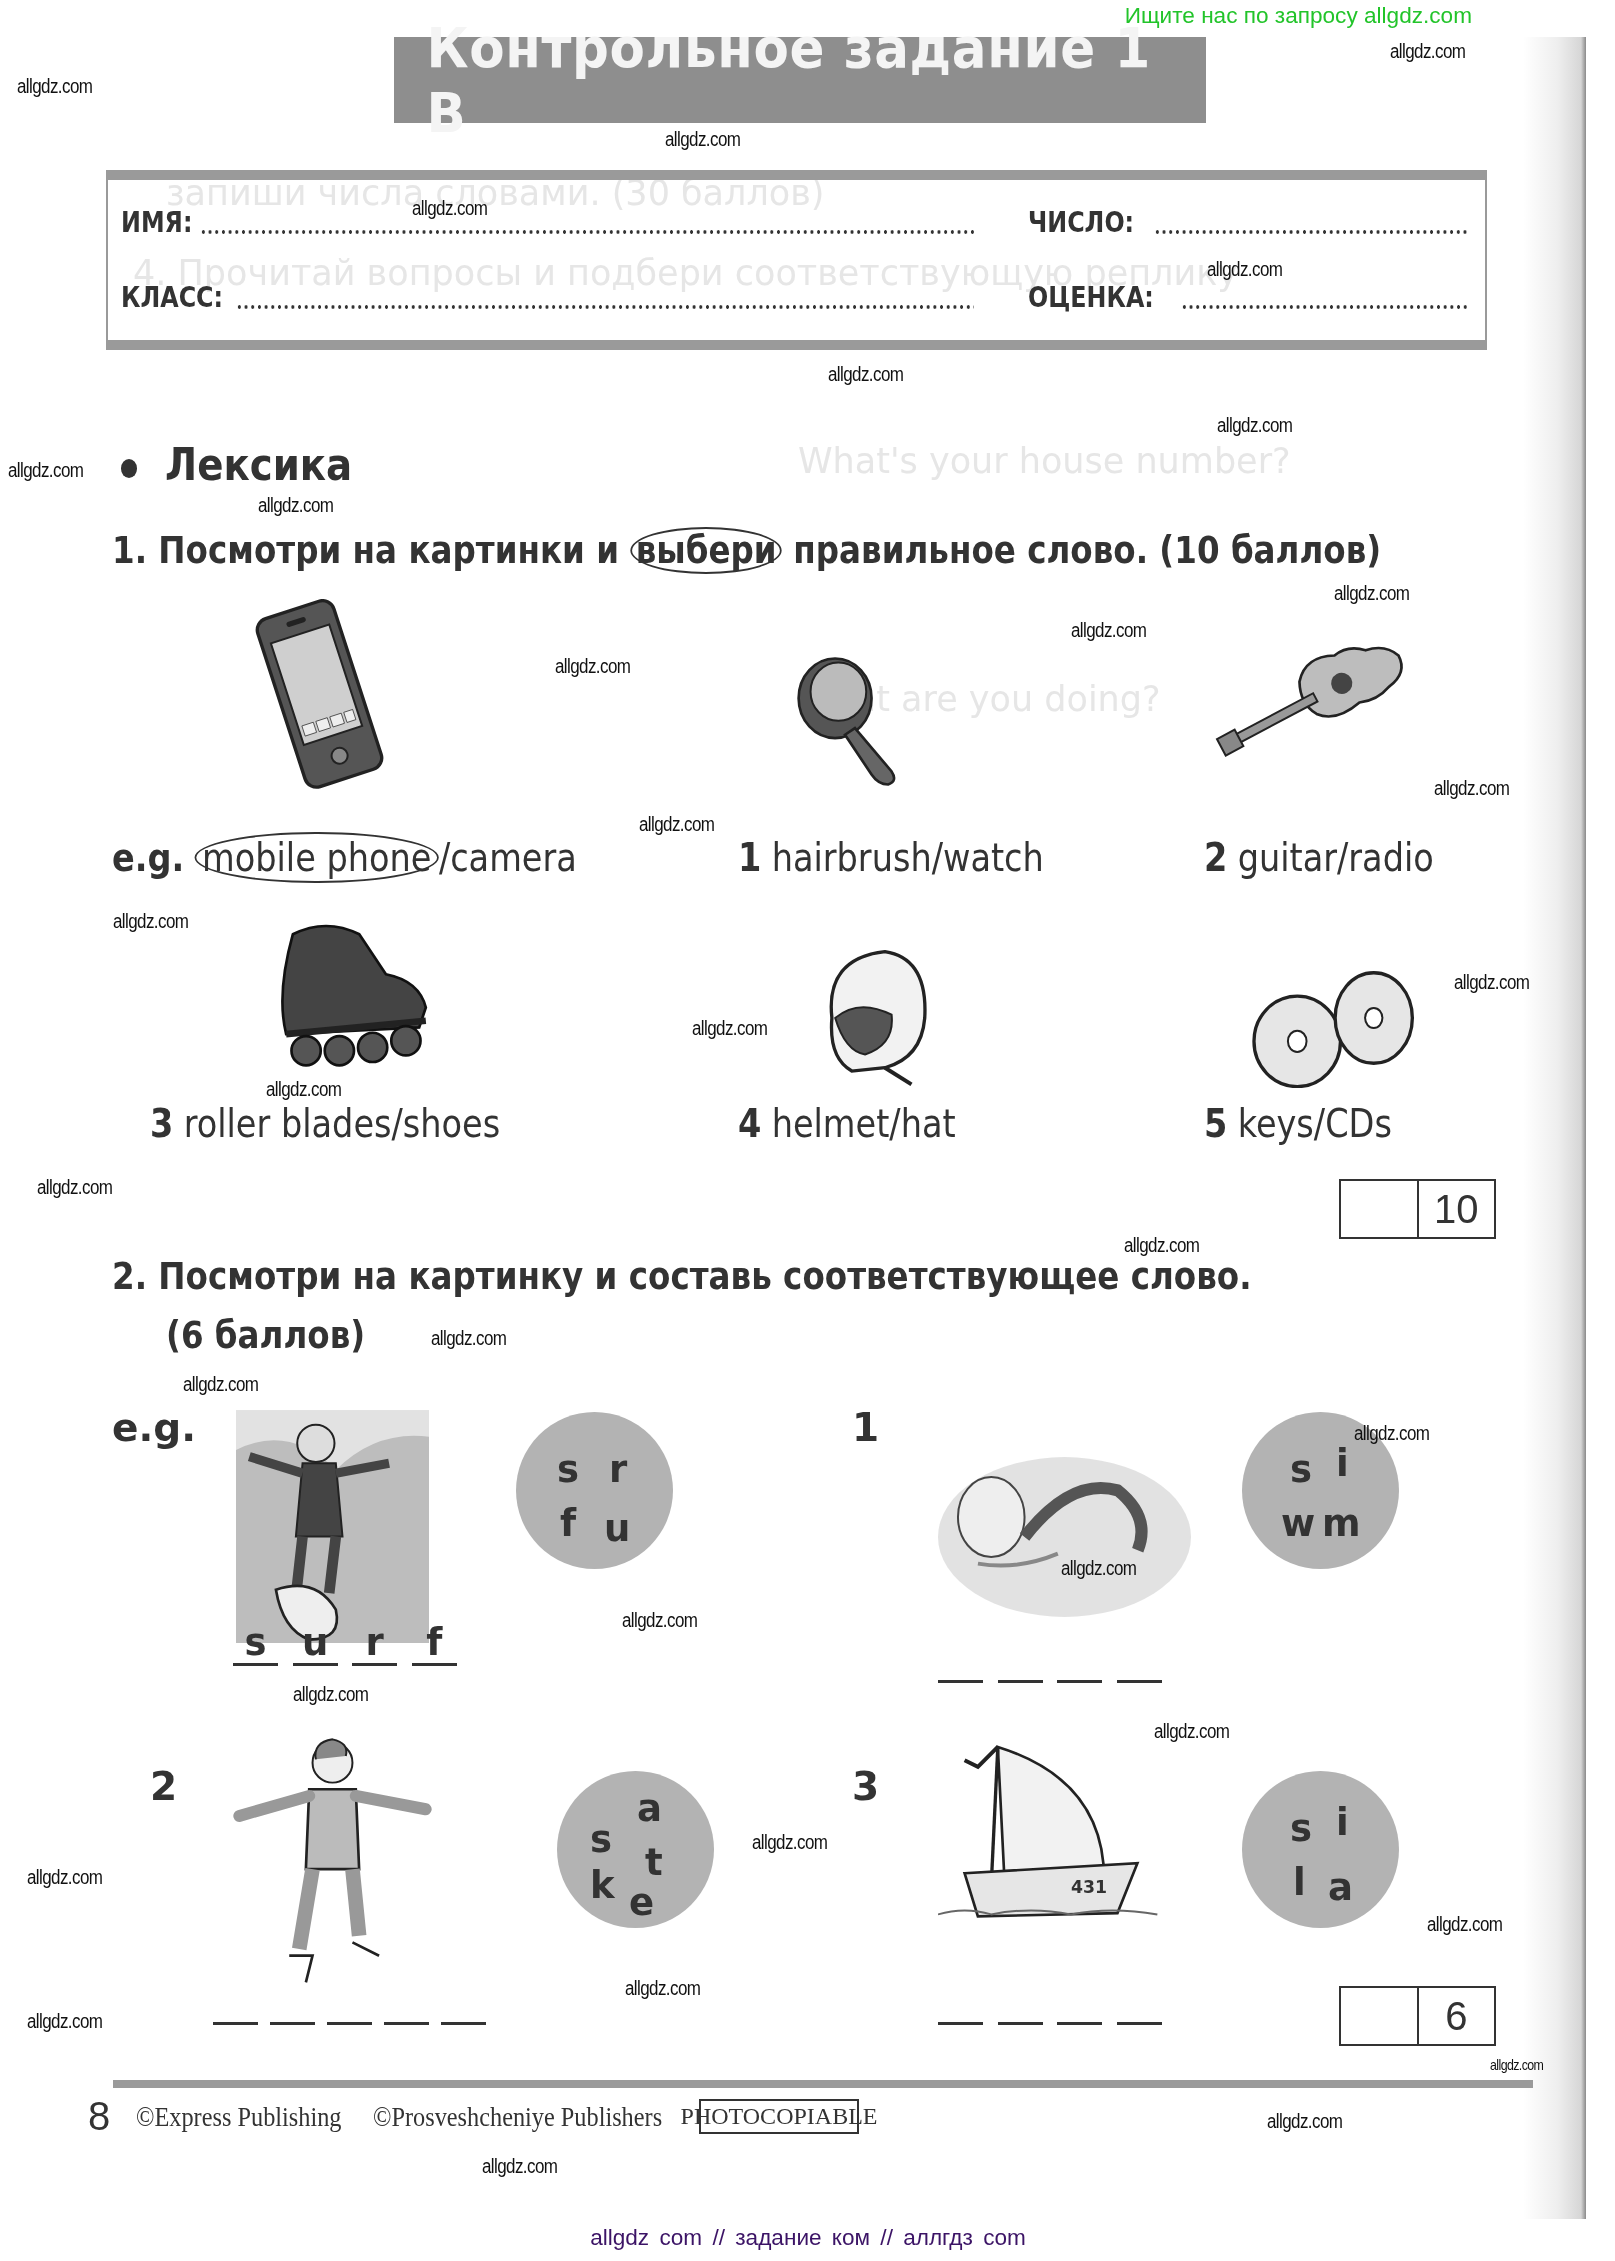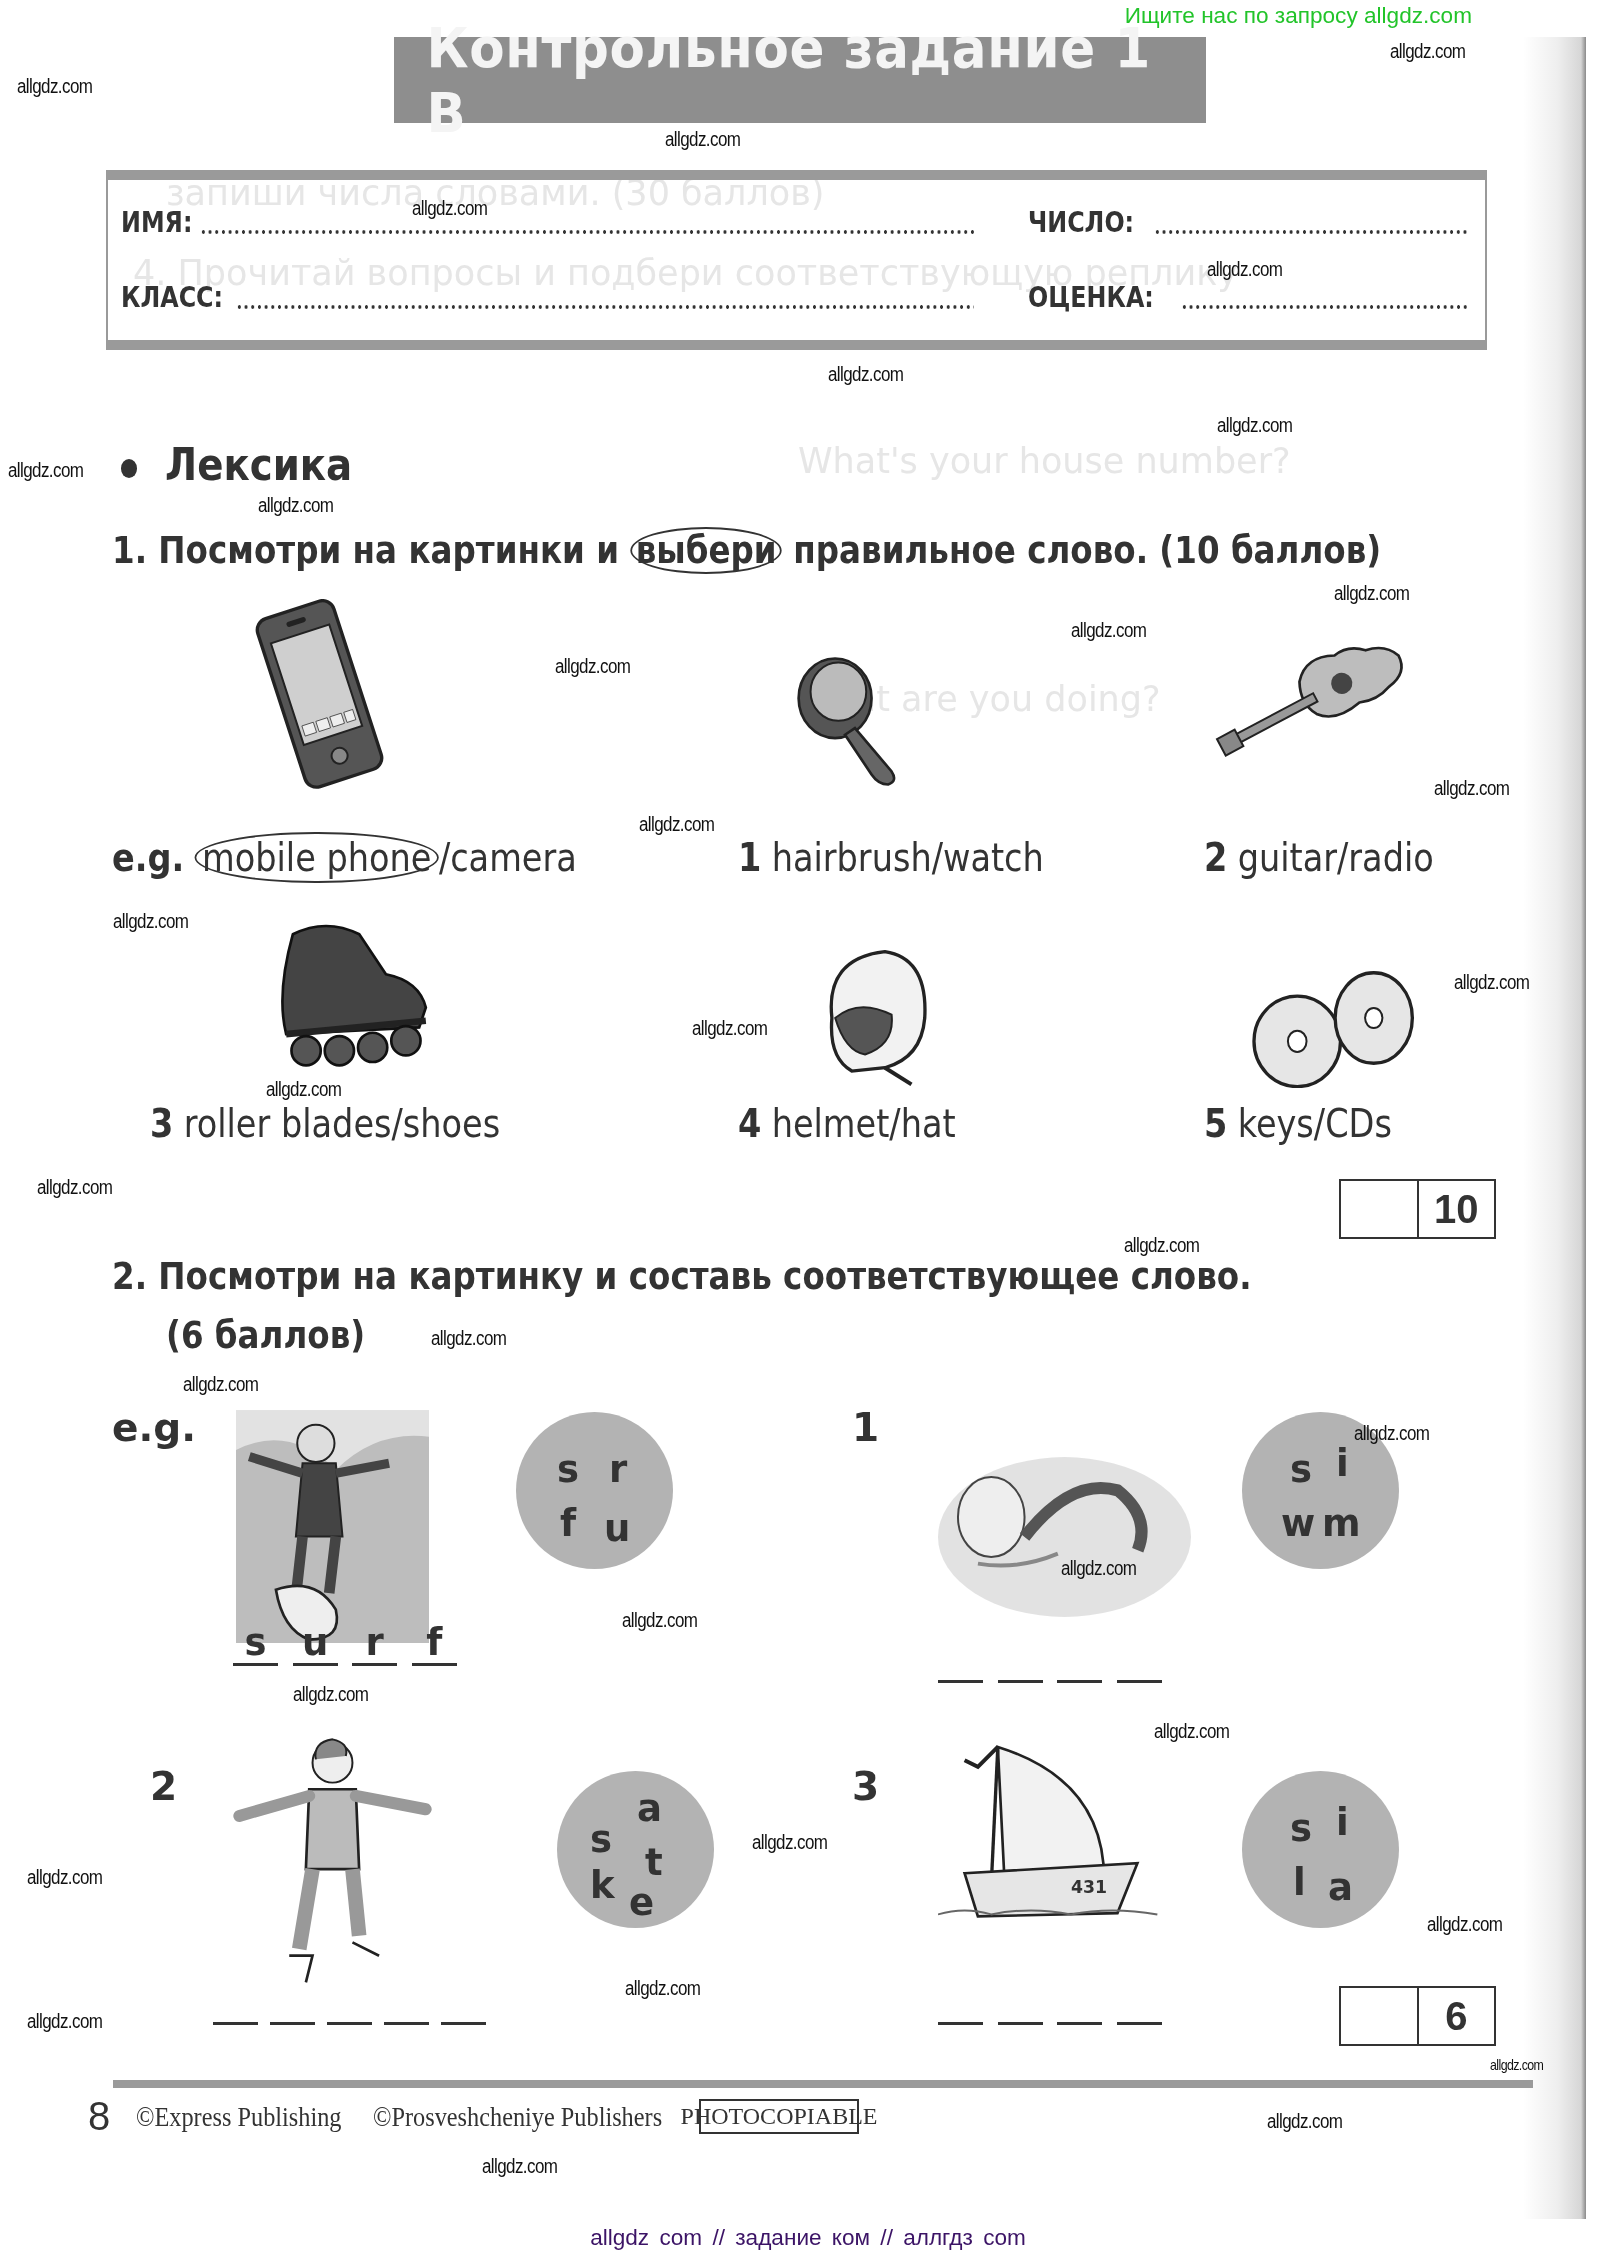--- a/index.html
+++ b/index.html
@@ -26,21 +26,21 @@
         background-size:6.7px 4px; background-repeat:repeat-x; }
   .bullet { position:absolute; left:121px; top:459px; width:16px; height:18.6px; border-radius:50%; background:#333; }
   .heading { position:absolute; font-family:"DejaVu Sans", sans-serif; font-weight:bold; font-size:37px; color:#333;
         white-space:nowrap; transform:scaleX(0.88); transform-origin:left top; }
   .circled { border:2px solid #333; border-radius:50%; padding:0 4px; }
   .item { position:absolute; font-family:"DejaVu Sans", sans-serif; font-size:39px; color:#333; white-space:nowrap;
         transform:scaleX(0.86); transform-origin:left top; }
   .item b { font-weight:bold; margin-right:12px; }
   .pic { position:absolute; }
   .score-box { position:absolute; width:157px; height:60px; border:2.7px solid #333; box-sizing:border-box; display:flex; }
-  .score-box .cell { flex:1;font-weight:bold; }
+  .score-box .cell { flex:1; }
   .score-box .cell + .cell { border-left:2.7px solid #333; display:flex; align-items:center; justify-content:center;
         font-family:"Liberation Sans", sans-serif; font-size:40px; color:#333; }
   .num { position:absolute; font-family:"DejaVu Sans", sans-serif; font-weight:bold; font-size:39px; color:#333; }
   .letter-circle { position:absolute; width:157px; height:157px; border-radius:50%; background:#b3b3b3; }
   .lt { position:absolute; font-family:"DejaVu Sans", sans-serif; font-weight:bold; font-size:37px; color:#333; line-height:1; }
   .blanks { position:absolute; display:flex; gap:14.6px; }
   .blank { width:45px; border-bottom:3.3px solid #333; height:40px; text-align:center; font-family:"DejaVu Sans", sans-serif;
         font-weight:bold; font-size:37px; color:#333; line-height:40px; }
   .footer-rule { position:absolute; left:113px; top:2080px; width:1420px; height:8px; background:#9a9a9a; }
   .footer-page { position:absolute; left:88px; top:2094px; font-family:"Liberation Sans", sans-serif; font-size:40px; color:#333; }

